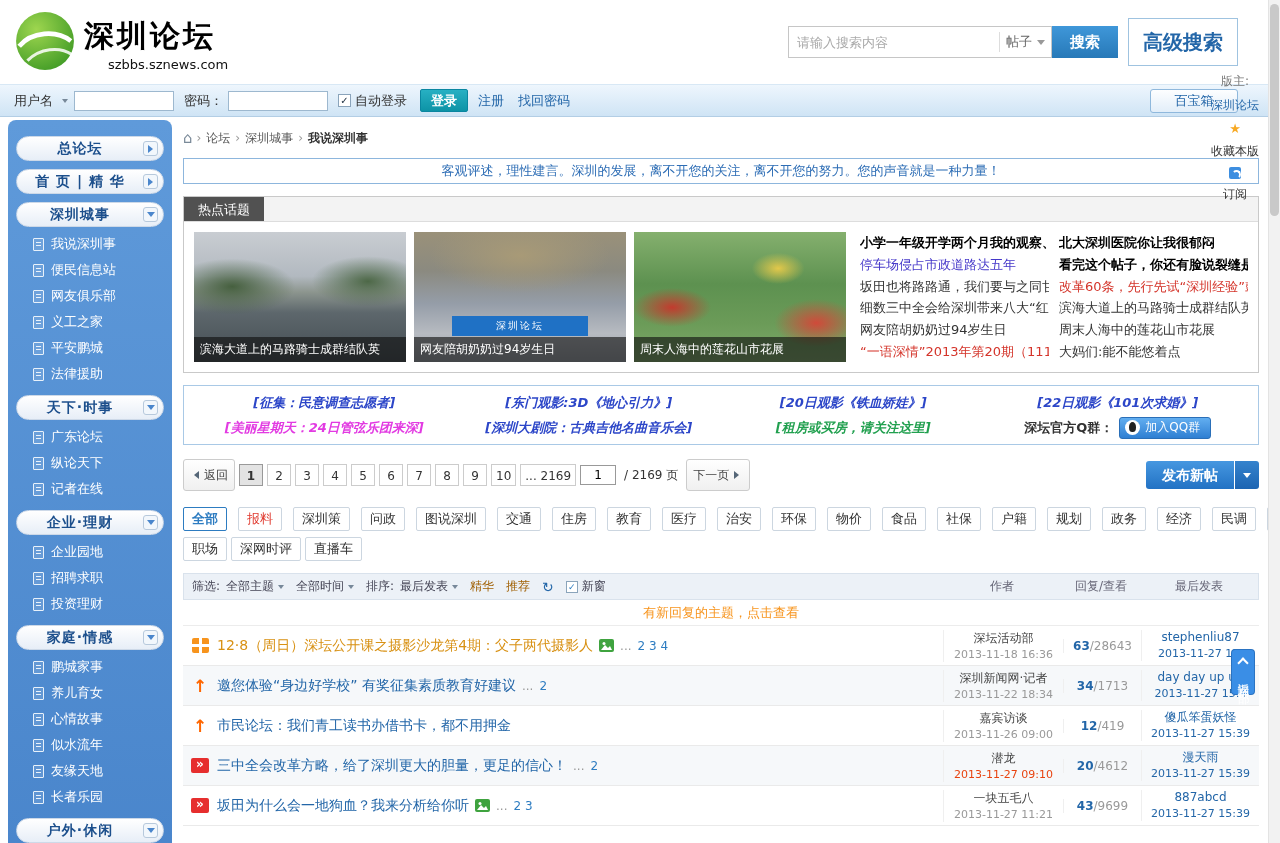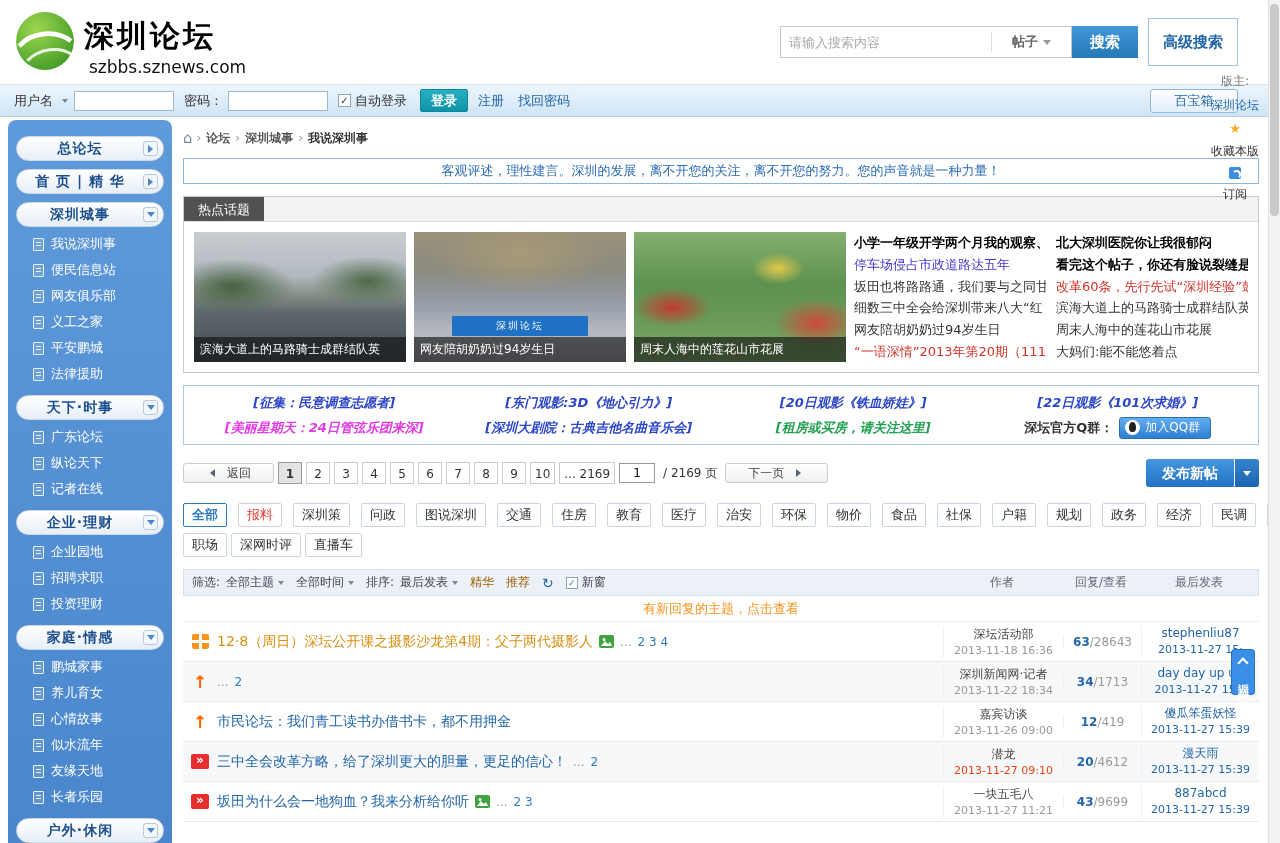--- a/index.html
+++ b/index.html
@@ -4,30 +4,30 @@
 <style>
   * { margin:0; padding:0; box-sizing:border-box; }
   body { font-family:"DejaVu Sans","Liberation Sans",sans-serif; background:#fff; }
   .page { position:relative; width:1280px; height:843px; background:#fff; overflow:hidden; font-size:13px; color:#333; }
   a { text-decoration:none; cursor:pointer; }
 
   
   .header { position:absolute; top:0; left:0; width:1280px; height:84px; background:#fff; }
   .logo { position:absolute; left:14px; top:10px; width:62px; height:62px; }
   .site-title { position:absolute; left:84px; top:16px; font-size:30px; font-weight:bold; color:#000; letter-spacing:3px; }
-  .site-domain { position:absolute; left:89px; top:57px; font-size:17px; color:#111; }
+  .site-domain { position:absolute; left:108px; top:57px; font-size:13px; color:#111; }
   .search-area { position:absolute; top:26px; right:42px; display:flex; align-items:center; height:32px; }
   .search-box { display:flex; align-items:center; height:32px; border:1px solid #c6c6c6; background:#fff; }
   .search-input { width:210px; height:28px; border:0; outline:none; padding:0 8px; font-size:13px; color:#333; font-family:inherit; }
   .search-input::placeholder { color:#a9a9a9; }
-  .search-type { display:flex; align-items:center; gap:5px; padding:0 20px; height:20px; border-left:1px solid #ddd; color:#666; cursor:pointer; white-space:nowrap;font-weight:bold; }
+  .search-type { display:flex; align-items:center; gap:5px; padding:0 6px; height:20px; border-left:1px solid #ddd; color:#666; cursor:pointer; white-space:nowrap; }
   .caret-down { width:0; height:0; border:4px solid transparent; border-top:5px solid #999; margin-top:5px; }
   .caret-down.sm { border-width:3px; border-top-width:4px; margin-top:4px; border-top-color:#789; }
   .search-btn { height:32px; width:66px; border:0; background:linear-gradient(#3f97d9,#2779b8); color:#fff; font-size:15px; font-weight:bold; cursor:pointer; font-family:inherit; }
-  .adv-search-btn { margin-left:10px; height:48px; padding:8px 14px; background:#fff; border:1px solid #9fc3e0; color:#2366a8; font-size:15px; font-weight:bold; cursor:pointer; font-family:inherit; }
+  .adv-search-btn { margin-left:10px; height:48px; padding:8px 14px; background:#fff; border:1px solid #9fc3e0; color:#2366a8; font-size:20px; font-weight:bold; cursor:pointer; font-family:inherit; }
 
   
   .login-bar { position:absolute; top:84px; left:0; width:1280px; height:33px; background:linear-gradient(#eef6fd,#cfe4f5); border-top:1px solid #d8e8f5; border-bottom:1px solid #b3cee5; display:flex; align-items:center; padding:0 14px; font-size:13px; color:#333; }
   .lbl { margin-right:5px; white-space:nowrap; }
   .user-drop { display:flex; align-items:center; gap:4px; cursor:pointer; margin-right:6px; }
   .login-input { width:100px; height:20px; border:1px solid #9db8cf; margin-right:10px; padding:0 4px; font-size:12px; font-family:inherit; }
   .chk { width:13px; height:13px; border:1px solid #8aa4bb; background:#fff; display:inline-flex; align-items:center; justify-content:center; margin-right:4px; font-size:10px; color:#234; }
   .chk::after { content:"✓"; }
   .login-btn { width:48px; height:23px; background:linear-gradient(#27b0c3,#0d93a6); color:#fff; border:1px solid #0a86a0; border-radius:2px; font-weight:bold; font-size:13px; margin:0 10px 0 8px; cursor:pointer; font-family:inherit; }
   .login-link { color:#2366a8; margin-right:14px; }
@@ -43,21 +43,21 @@
   .side-item { height:26px; display:flex; align-items:center; padding-left:18px; color:#fff; font-size:13px; cursor:pointer; white-space:nowrap; }
   .doc-icon { width:11px; height:13px; border:1px solid #e8f1fa; background:rgba(255,255,255,.12); margin-right:7px; position:relative; border-radius:1px; flex:0 0 auto; }
   .doc-icon::after { content:""; position:absolute; left:2px; right:2px; top:3px; height:1px; background:#eaf2fb; box-shadow:0 3px 0 #eaf2fb; }
 
   
   .main { position:absolute; left:183px; top:126px; width:1076px; }
 
   .crumbs { display:flex; align-items:center; height:24px; font-size:12px; color:#555; }
   .home-icon { font-size:15px; color:#7a8a99; margin-right:4px; cursor:pointer; }
   .home-icon::before { content:"⌂"; }
-  .crumb { margin:0 5px; color:#555;font-weight:bold; }
+  .crumb { margin:0 5px; color:#555; }
   .crumb.current { color:#333; font-weight:bold; }
   .crumb-sep { color:#999; }
   .crumbs-right { margin-left:auto; display:flex; align-items:center; gap:7px; font-size:12px;flex-direction:column; }
   .mod-label { color:#777; }
   .mod-link { color:#2366a8; }
   .star-icon { color:#f7a924; font-size:13px; }
   .star-icon::before { content:"★"; }
   .sub-icon { width:12px; height:12px; background:#3d8ee0; border-radius:2px; position:relative; display:inline-block; }
   .sub-icon::after { content:""; position:absolute; left:3px; top:3px; width:5px; height:5px; border:2px solid #fff; border-radius:50%; border-left-color:transparent; border-bottom-color:transparent; }
   .crumb-action { color:#333; }
@@ -68,41 +68,41 @@
   .hot-box { margin-top:12px; border:1px solid #c9c9c9; }
   .hot-head { height:25px; background:#f3f3f3; border-bottom:1px solid #ddd; display:flex; }
   .hot-title { background:#515151; color:#fff; font-size:13px; padding:0 14px; line-height:25px; }
   .hot-body { display:flex; padding:10px; }
   .hot-card { width:212px; height:130px; position:relative; margin-right:8px; overflow:hidden; flex:0 0 auto; cursor:pointer; }
   .card-street { background: radial-gradient(90px 40px at 18% 42%, #46603f 0%, rgba(70,96,63,0) 70%), radial-gradient(80px 36px at 82% 38%, #4d6847 0%, rgba(77,104,71,0) 70%), linear-gradient(180deg,#c9cdd2 0%,#b2b9c0 34%,#8d968f 46%,#5d676c 62%,#444c52 100%); }
   .card-group { background: radial-gradient(120px 50px at 50% 18%, #a89a77 0%, rgba(168,154,119,0) 75%), linear-gradient(180deg,#9a9179 0%,#8b8a80 30%,#959da8 55%,#b7bbc1 78%,#9aa0a8 100%); }
   .card-flower { background: radial-gradient(44px 26px at 68% 28%, #e2c84a 0%, rgba(226,200,74,0) 60%), radial-gradient(60px 30px at 18% 58%, #c23b2e 0%, rgba(194,59,46,0) 65%), radial-gradient(70px 40px at 86% 70%, #d04a3a 0%, rgba(208,74,58,0) 60%), linear-gradient(180deg,#85b06e 0%,#5d9150 40%,#6b9b58 70%,#7fa96b 100%); }
   .card-banner { position:absolute; left:18%; right:18%; bottom:26px; height:20px; background:#1f71c5; color:#fff; font-size:10px; text-align:center; line-height:20px; letter-spacing:2px; }
   .card-caption { position:absolute; left:0; right:0; bottom:0; background:rgba(15,15,15,.62); color:#fff; font-size:12px; padding:4px 6px; white-space:nowrap; overflow:hidden; }
-  .hot-links { flex:1; display:grid; grid-template-columns:1fr 1fr; column-gap:10px; grid-auto-rows:21px; align-content:space-between; height:130px; font-size:13px; }
+  .hot-links { flex:1; margin-left:6px; display:grid; grid-template-columns:1fr 1fr; column-gap:10px; grid-auto-rows:21px; align-content:space-between; height:130px; font-size:13px; }
   .hot-link { white-space:nowrap; overflow:hidden; color:#333; line-height:21px; }
   .hl-bold { font-weight:bold; color:#000; }
   .hl-blue { color:#4538c9; }
   .hl-red { color:#d4342a; }
 
   
   .announce-box { margin-top:12px; border:1px solid #a9c9e6; padding:4px 8px; }
   .announce-row { display:grid; grid-template-columns:1fr 1fr 1fr 1fr; align-items:center; height:25px; text-align:center; font-size:13px; font-weight:bold; }
   .an-link { white-space:nowrap; overflow:hidden; cursor:pointer;font-style:italic; }
   .an-blue { color:#2c46c8; }
   .an-magenta { color:#e23ae2; }
   .an-green { color:#21a04f; }
   .qq-cell { display:flex; align-items:center; justify-content:center; gap:6px; color:#333; }
   .qq-btn { display:inline-flex; align-items:center; gap:5px; height:22px; padding:0 10px 0 5px; background:linear-gradient(#62aef0,#2f7fd2); border:1px solid #2a6fb8; border-radius:3px; color:#fff; font-size:12px; font-weight:normal; cursor:pointer; }
   .qq-icon { width:15px; height:15px; background:#fff; border-radius:50%; position:relative; flex:0 0 auto; }
   .qq-icon::after { content:""; position:absolute; left:4px; top:2px; width:7px; height:10px; background:#222; border-radius:50% 50% 45% 45%; }
 
   
   .pager-row { margin-top:14px; display:flex; align-items:center; gap:4px; font-size:12px; }
-  .pg-btn { height:20px; padding:0 22px; border:1px solid #ccc; border-radius:3px; background:linear-gradient(#fff,#f0f0f0); display:inline-flex; align-items:center; gap:12px; color:#444; cursor:pointer; font-family:inherit; font-size:12px; white-space:nowrap; }
+  .pg-btn { height:32px; padding:0 6px; border:1px solid #ccc; border-radius:3px; background:linear-gradient(#fff,#f0f0f0); display:inline-flex; align-items:center; gap:5px; color:#444; cursor:pointer; font-family:inherit; font-size:12px; white-space:nowrap; }
   .tri-left { width:0; height:0; border:4px solid transparent; border-right:5px solid #567; }
   .tri-right { width:0; height:0; border:4px solid transparent; border-left:5px solid #567; }
   .pg-pages { display:flex; gap:4px; }
   .pg-num { min-width:24px; height:22px; line-height:22px; text-align:center; border:1px solid #ccc; background:#fff; color:#333; cursor:pointer; padding:0 4px; }
   .pg-active { background:#e3e3e3; border-color:#999; font-weight:bold; }
   .pg-jump { width:36px; height:20px; border:1px solid #999; text-align:center; font-size:12px; font-family:inherit; }
   .pg-total { color:#333; margin:0 4px; white-space:nowrap; }
   .new-post { margin-left:auto; display:flex; cursor:pointer; }
   .new-post-main { height:28px; line-height:28px; padding:0 16px; background:linear-gradient(#4697e0,#2272c4); color:#fff; font-size:14px; font-weight:bold; border-radius:3px 0 0 3px; white-space:nowrap; }
   .new-post-arrow { width:24px; height:28px; background:linear-gradient(#3583cd,#1c64b2); border-radius:0 3px 3px 0; margin-left:1px; display:flex; align-items:center; justify-content:center; }
@@ -589,20 +589,21 @@
             <span class="t-last-by">stephenliu87</span>
             <span class="t-last-time">2013-11-27 15:</span>
           </span>
         </div>
 
         <div class="thread-row">
           <span class="t-icon-cell">
             <span class="ticon ticon-pin"></span>
           </span>
           <span class="t-title-cell">
+            <a class="t-title">邀您体验“身边好学校” 有奖征集素质教育好建议</a>
 
             <span class="t-pages-dots">...</span>
             <span class="t-pages">2</span>
           </span>
           <span class="t-author-cell">
             <span class="t-author">深圳新闻网·记者</span><br>
             <span class="t-posted">2013-11-22 18:34</span>
           </span>
           <span class="t-replies-cell">
             <span class="t-reply-num">34</span><span class="t-sep">/</span><span class="t-view-num">1713</span>

